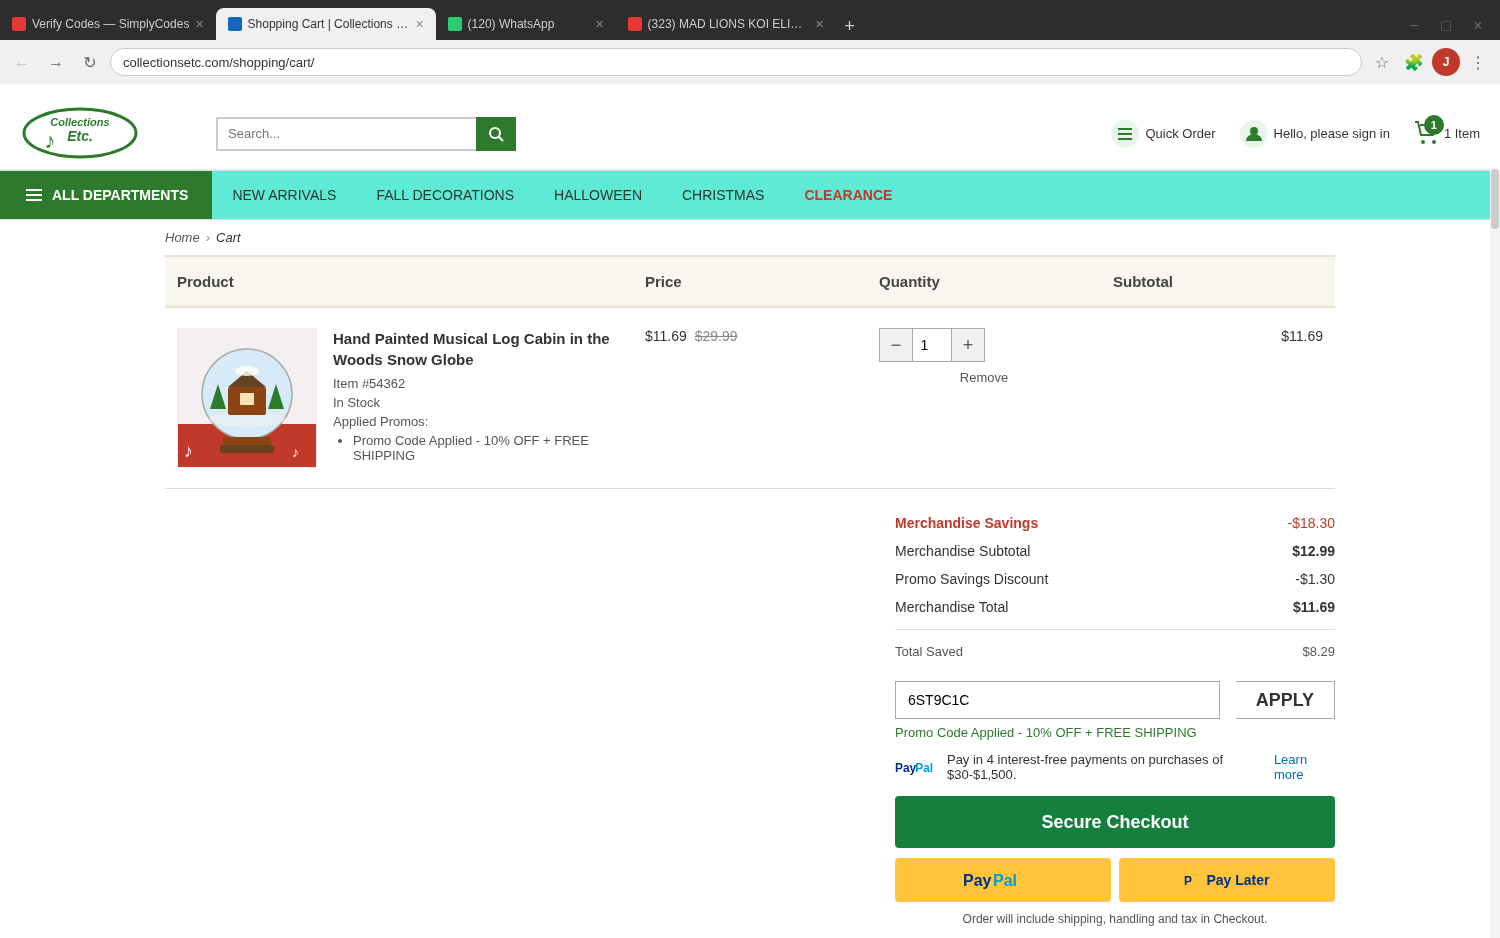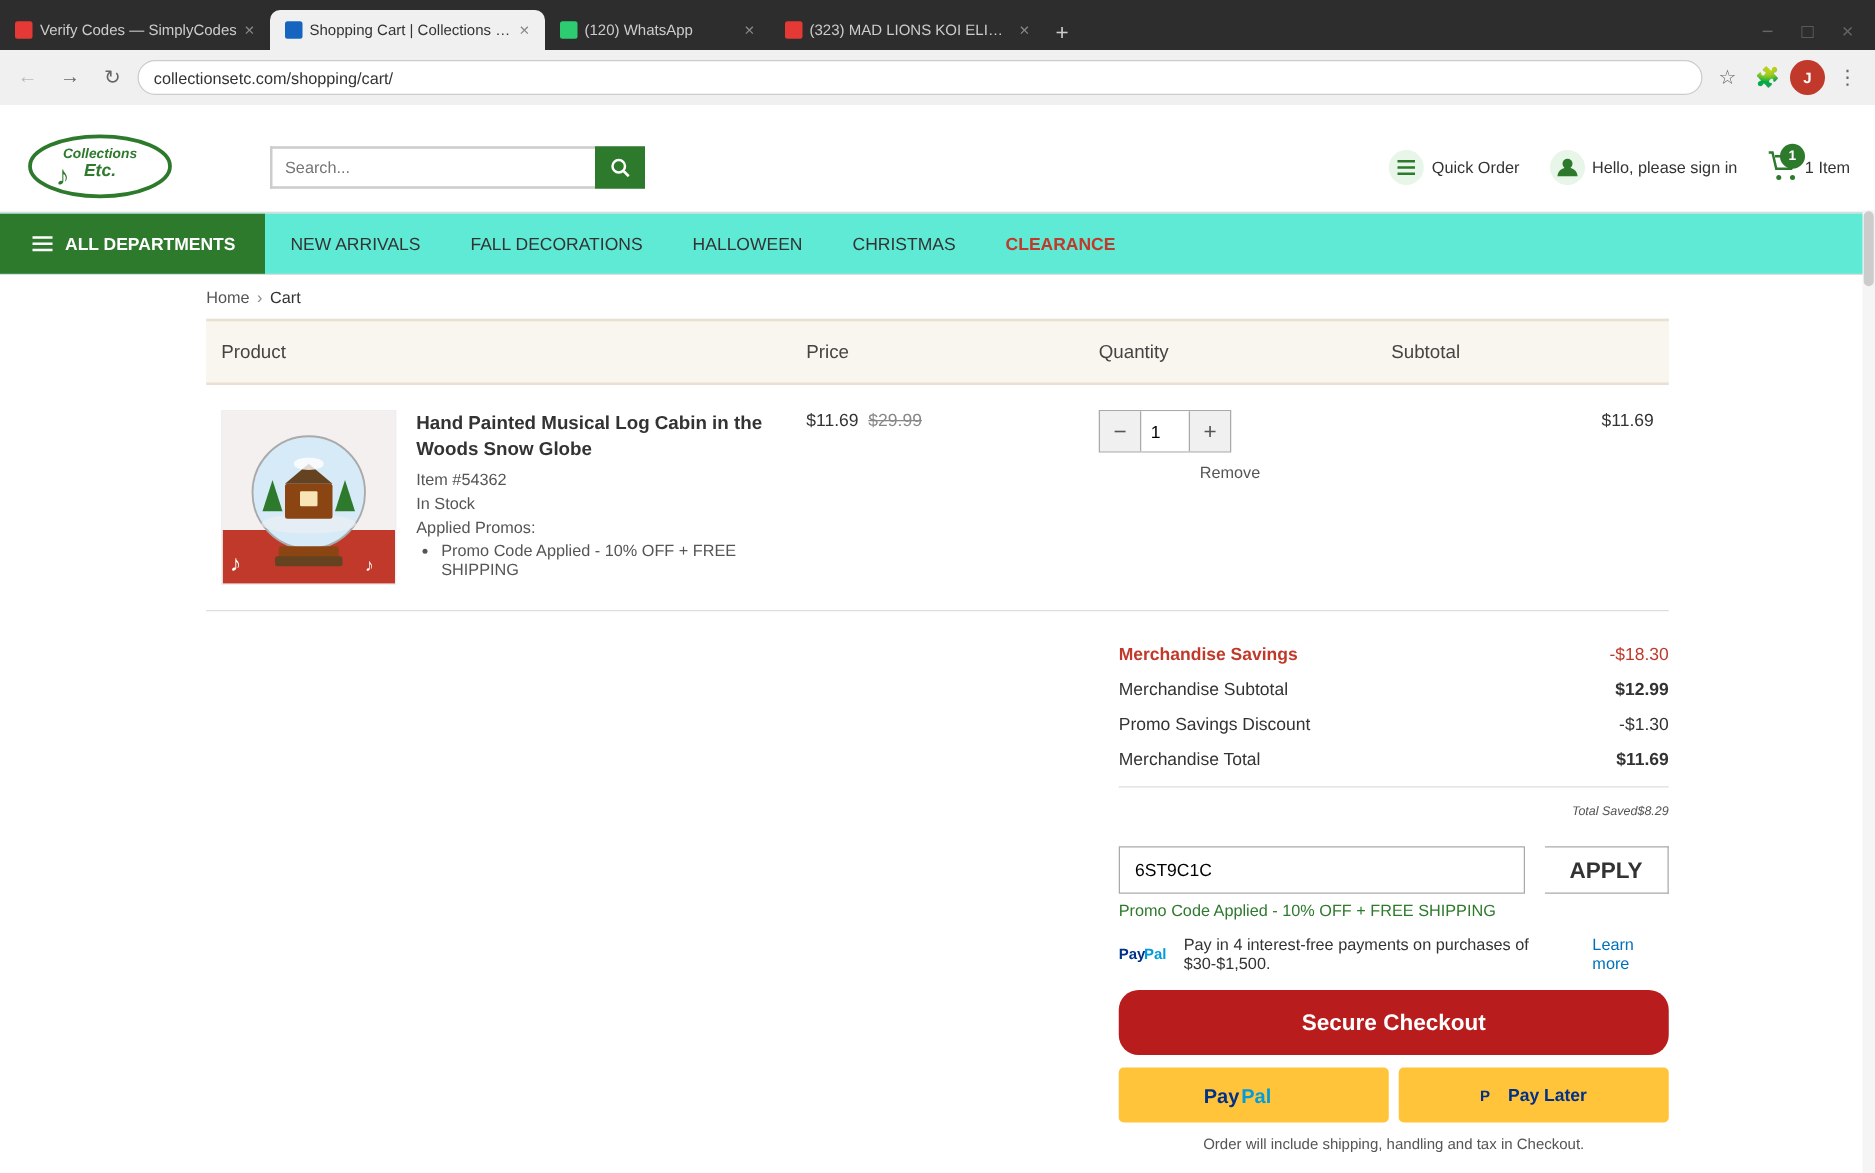--- a/index.html
+++ b/index.html
@@ -39,31 +39,31 @@
     .cart-badge { background: #2d7a2d; color: #fff; border-radius: 50%; width: 20px; height: 20px; display: flex; align-items: center; justify-content: center; font-size: 11px; font-weight: bold; }
 
     
     .nav-menu { background: #5eead4; border-top: 1px solid #ddd; border-bottom: 1px solid #ddd; display: flex; align-items: stretch; }
     .nav-all-depts { background: #2d7a2d; color: #fff; display: flex; align-items: center; gap: 8px; padding: 0 24px; font-size: 14px; font-weight: bold; min-height: 48px; cursor: pointer; }
     .nav-items { display: flex; align-items: center; flex: 1; padding: 0 20px; gap: 40px; }
     .nav-item { font-size: 14px; color: #333; cursor: pointer; padding: 14px 0; font-weight: 500; white-space: nowrap; }
     .nav-item.clearance { color: #c0392b; font-weight: bold; }
 
     
-    .breadcrumb { padding: 10px 165px; display: flex; align-items: center; gap: 6px; font-size: 13px; color: #555; }
+    .breadcrumb { padding: 10px 165px; display: flex; align-items: center; gap: 6px; font-size: 13px; color: #555; font-style: italic; }
     .breadcrumb-link { color: #555; cursor: pointer; text-decoration: none; }
     .breadcrumb-sep { color: #888; }
     .breadcrumb-current { color: #333; }
 
     
     .cart-content { padding: 0 165px 40px; }
 
     
     .cart-header { display: grid; grid-template-columns: 2fr 1fr 1fr 1fr; border-bottom: 2px solid #e8e0d0; padding: 12px 0; background: #f9f5ef; border-top: 2px solid #e8e0d0; margin-bottom: 0; }
-    .cart-header-cell { font-size: 15px; font-weight: 400; color: #444; padding: 4px 12px; }
+    .cart-header-cell { font-size: 15px; font-weight: 700; color: #444; padding: 4px 12px; }
 
     
     .cart-row { display: grid; grid-template-columns: 2fr 1fr 1fr 1fr; border-bottom: 1px solid #ddd; padding: 20px 0; align-items: start; }
     .product-cell { display: flex; gap: 16px; padding: 0 12px; }
     .product-img { width: 140px; height: 140px; object-fit: cover; border: 1px solid #eee; flex-shrink: 0; background: #f5f5f5; display: flex; align-items: center; justify-content: center; overflow: hidden; }
     .product-details { flex: 1; }
     .product-name { font-size: 15px; font-weight: 600; color: #333; margin-bottom: 6px; line-height: 1.4; }
     .product-meta { font-size: 13px; color: #555; margin-bottom: 4px; }
     .product-stock { font-size: 13px; color: #555; margin-bottom: 4px; }
     .product-promos { font-size: 13px; color: #555; margin-bottom: 4px; }
@@ -85,35 +85,35 @@
     .order-summary { margin-top: 20px; display: flex; justify-content: flex-end; }
     .summary-box { width: 440px; }
     .summary-row { display: flex; justify-content: space-between; align-items: center; padding: 6px 0; font-size: 14px; }
     .summary-label { color: #333; }
     .summary-label.bold { font-weight: 400; }
     .summary-label.savings { color: #c0392b; font-weight: 700; }
     .summary-value { color: #333; }
     .summary-value.savings { color: #c0392b; }
     .summary-value.bold { font-weight: 700; }
     .summary-divider { border: none; border-top: 1px solid #ddd; margin: 8px 0; }
-    .total-saved-row { display: flex; justify-content: flex-end; padding: 6px 0; font-size: 10px; color: #555; font-style: italic; }
+    .total-saved-row { display: flex; justify-content: space-between; padding: 6px 0; font-size: 13px; color: #555; }
 
     
     .promo-section { margin-top: 16px; }
     .promo-input-row { display: flex; gap: 16px; }
     .promo-input { flex: 1; height: 38px; border: 1px solid #aaa; padding: 0 12px; font-size: 14px; }
     .promo-apply-btn { height: 38px; padding: 0 20px; background: #fff; border: 1px solid #aaa; border-left: none; font-size: 18px; font-weight: 600; color: #333; cursor: pointer; }
     .promo-applied-text { font-size: 13px; color: #2d7a2d; margin-top: 6px; }
 
     
     .paypal-msg { display: flex; align-items: center; gap: 6px; font-size: 13px; color: #333; margin-top: 12px; }
     .paypal-msg a { color: #0070ba; text-decoration: none; }
 
     
-    .checkout-btn { width: 100%; height: 52px; background: #b91c1c; border: none; color: #fff; font-size: 18px; font-weight: 700; cursor: pointer; margin-top: 14px; border-radius: 16px; }
+    .checkout-btn { width: 100%; height: 52px; background: #15803d; border: none; color: #fff; font-size: 18px; font-weight: 700; cursor: pointer; margin-top: 14px; border-radius: 4px; }
 
     .paypal-buttons { display: flex; gap: 8px; margin-top: 10px; }
     .paypal-btn { flex: 1; height: 44px; background: #ffc439; border: none; cursor: pointer; border-radius: 4px; display: flex; align-items: center; justify-content: center; font-size: 15px; font-weight: bold; color: #003087; }
     .paylater-btn { flex: 1; height: 44px; background: #ffc439; border: none; cursor: pointer; border-radius: 4px; display: flex; align-items: center; justify-content: center; font-size: 15px; font-weight: bold; color: #003087; gap: 6px; }
 
     .order-note { font-size: 12px; color: #555; text-align: center; margin-top: 10px; }
   </style>
 </head>
 <body>
 

